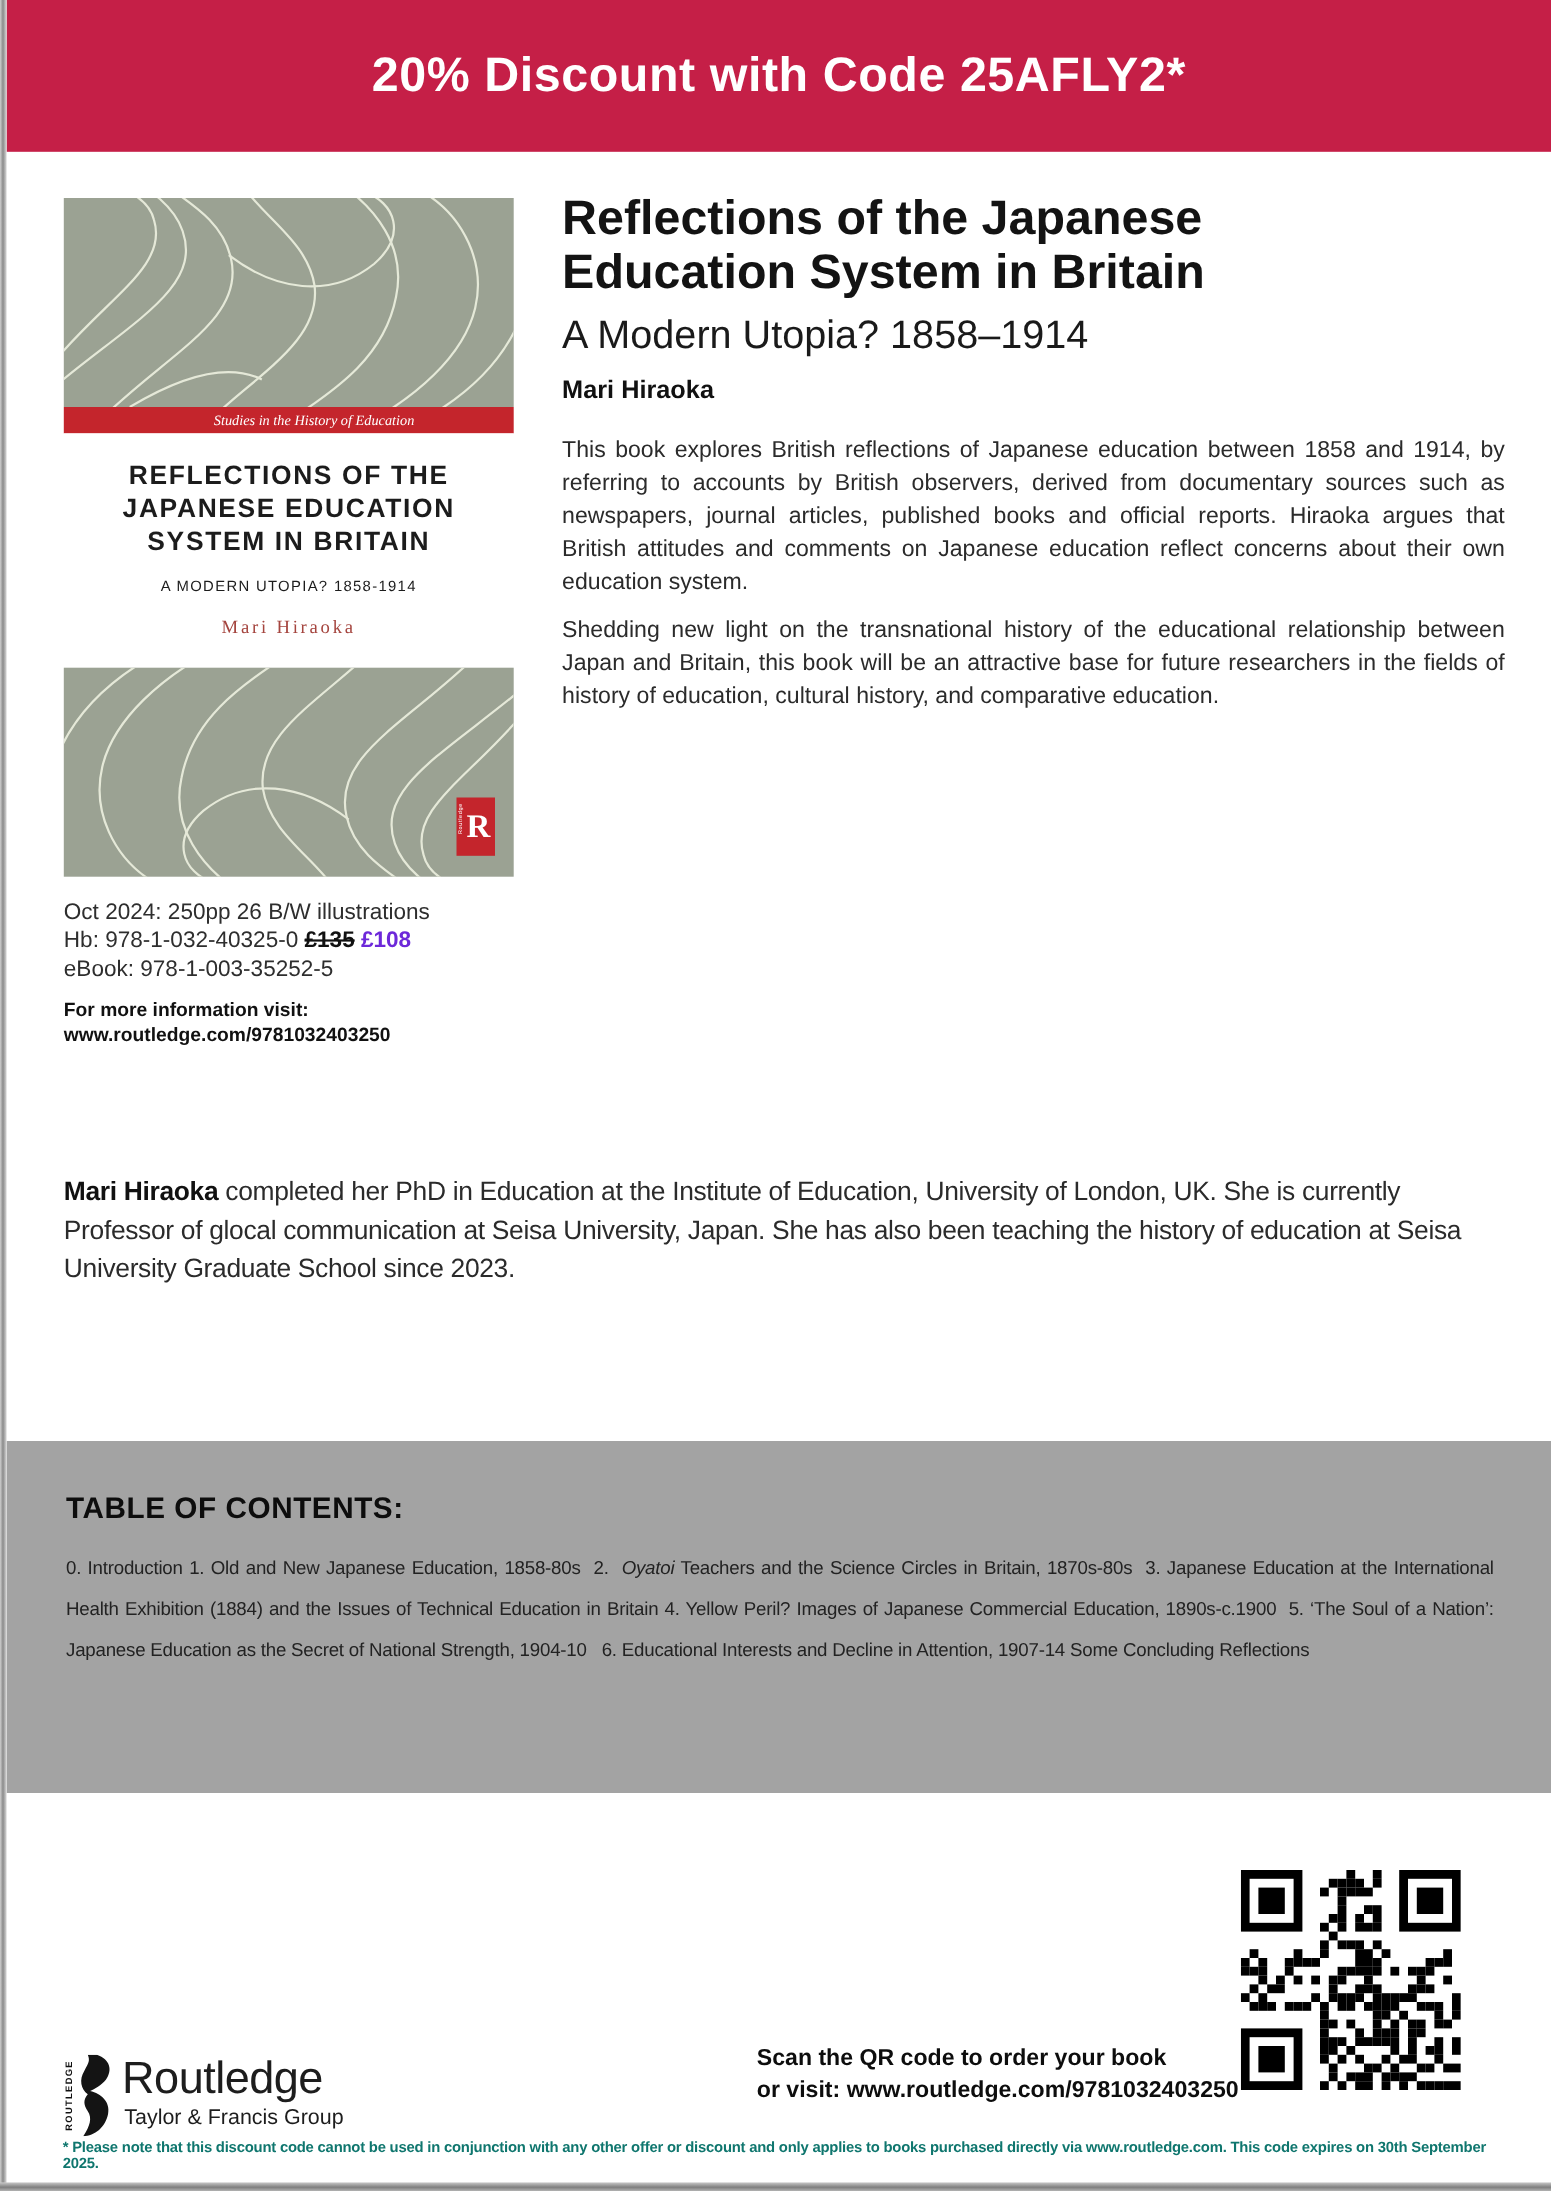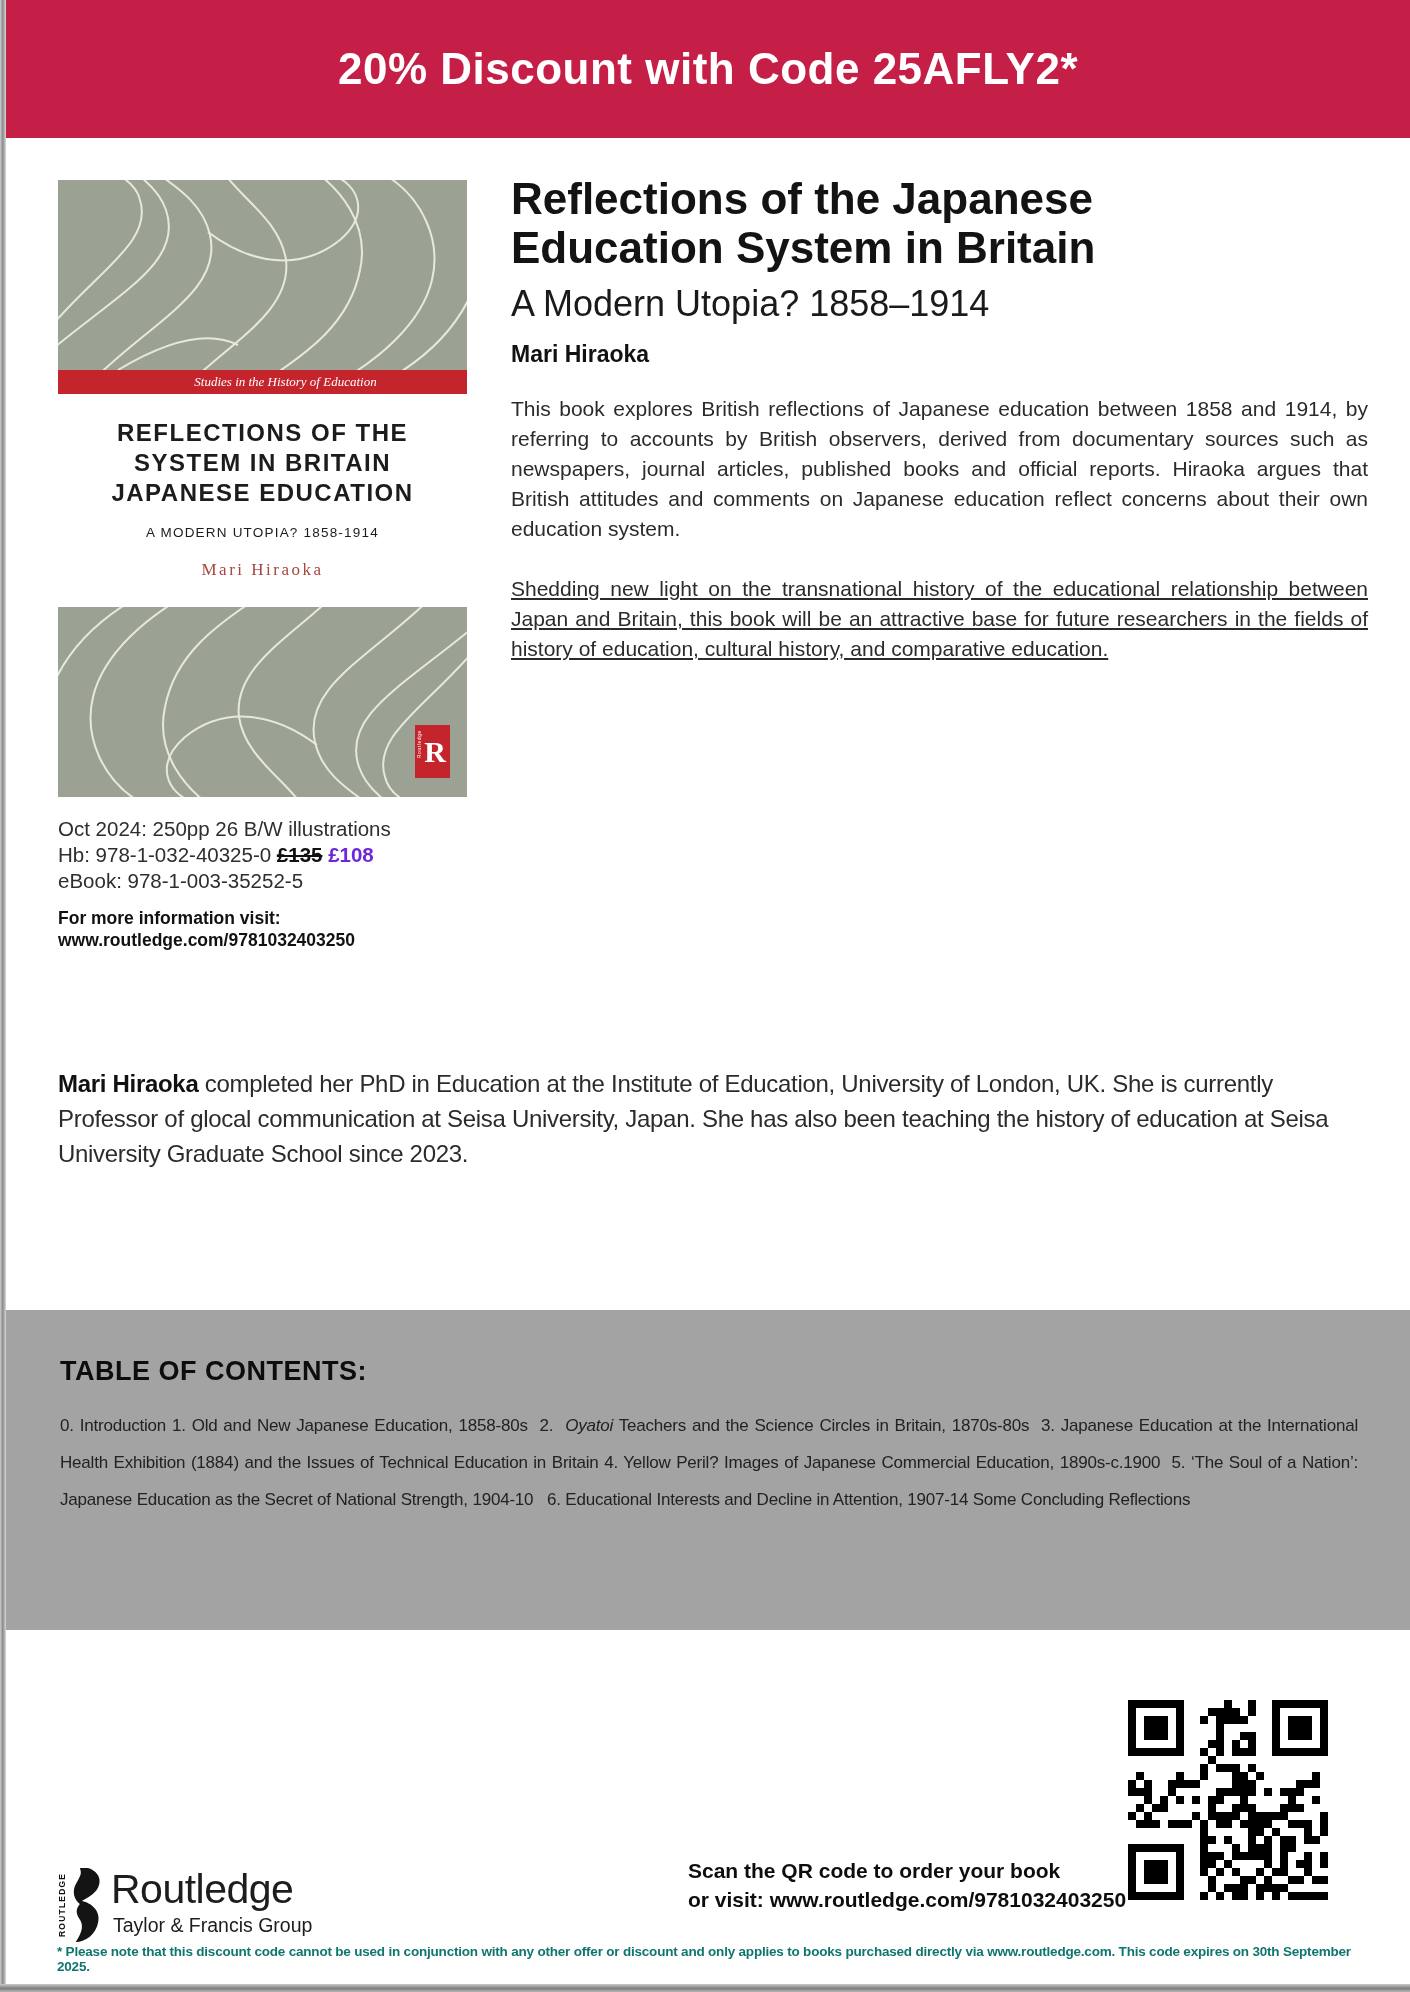--- a/index.html
+++ b/index.html
@@ -51,21 +51,21 @@
   .pubinfo { position:absolute; left:58px; top:816px; font-size:20.5px; line-height:26px; color:#2e2e2e; }
   .price-old { font-weight:bold; color:#111; text-decoration:line-through; }
   .price-new { font-weight:bold; color:#6d28d9; }
   .info-visit { margin-top:13px; font-weight:bold; font-size:17.5px; line-height:22px; color:#111; }
 
   
   .main-title { position:absolute; left:511px; top:174px; width:660px; font-size:44px; line-height:49px; font-weight:bold; color:#131313; }
   .main-subtitle { position:absolute; left:511px; top:283px; font-size:36px; color:#1a1a1a; }
   .main-author { position:absolute; left:511px; top:341px; font-size:23px; font-weight:bold; color:#111; }
   .desc { position:absolute; left:511px; top:394px; width:857px; font-size:21px; line-height:30px; color:#2b2b2b; text-align:justify; }
-  .desc .p2 { margin-top:30px;text-decoration:underline; }
+  .desc .p2 { margin-top:14px; }
 
   
   .bio { position:absolute; left:58px; top:1066px; width:1312px; font-size:24px; line-height:35px; color:#2b2b2b; letter-spacing:-0.3px; }
   .bio-name { font-weight:bold; color:#111; }
 
   
   .toc { position:absolute; left:6px; top:1310px; right:0; height:320px; background:#E7EAF5; }
   .toc-heading { margin:46px 0 0 54px; font-size:27px; font-weight:bold; letter-spacing:0.5px; color:#0d0d0d; }
   .toc-body { margin:20px 52px 0 54px; font-size:17px; line-height:37px; text-align:justify; color:#222; white-space:pre-wrap; letter-spacing:-0.2px; }
   .toc-italic { font-style:italic; }
@@ -112,22 +112,22 @@
         <path d="M60,190 C110,160 150,150 180,165"></path>
       </g>
     </svg>
   </div>
   <div class="cover-band">
     <span>Studies in the History of Education</span>
   </div>
   <div class="cover-mid">
     <div class="cover-title">
       <div>REFLECTIONS OF THE</div>
+      <div>JAPANESE EDUCATION</div>
       <div>SYSTEM IN BRITAIN</div>
-      <div>JAPANESE EDUCATION</div>
     </div>
     <div class="cover-subtitle">A MODERN UTOPIA? 1858-1914</div>
     <div class="cover-author">Mari Hiraoka</div>
   </div>
   <div class="cover-bottom">
     <svg class="contour" viewBox="0 0 409 190" preserveAspectRatio="none">
       <g fill="none" stroke="#E9EDDC" stroke-width="2" opacity="0.95" transform="translate(409,190) rotate(180)">
         <path d="M-10,150 C40,90 95,62 82,20 C76,-6 40,-12 20,-22"></path>
         <path d="M-14,176 C62,112 126,82 108,30 C97,-2 60,-16 40,-32"></path>
         <path d="M30,205 C92,142 165,112 152,55 C143,14 100,-2 80,-22"></path>

